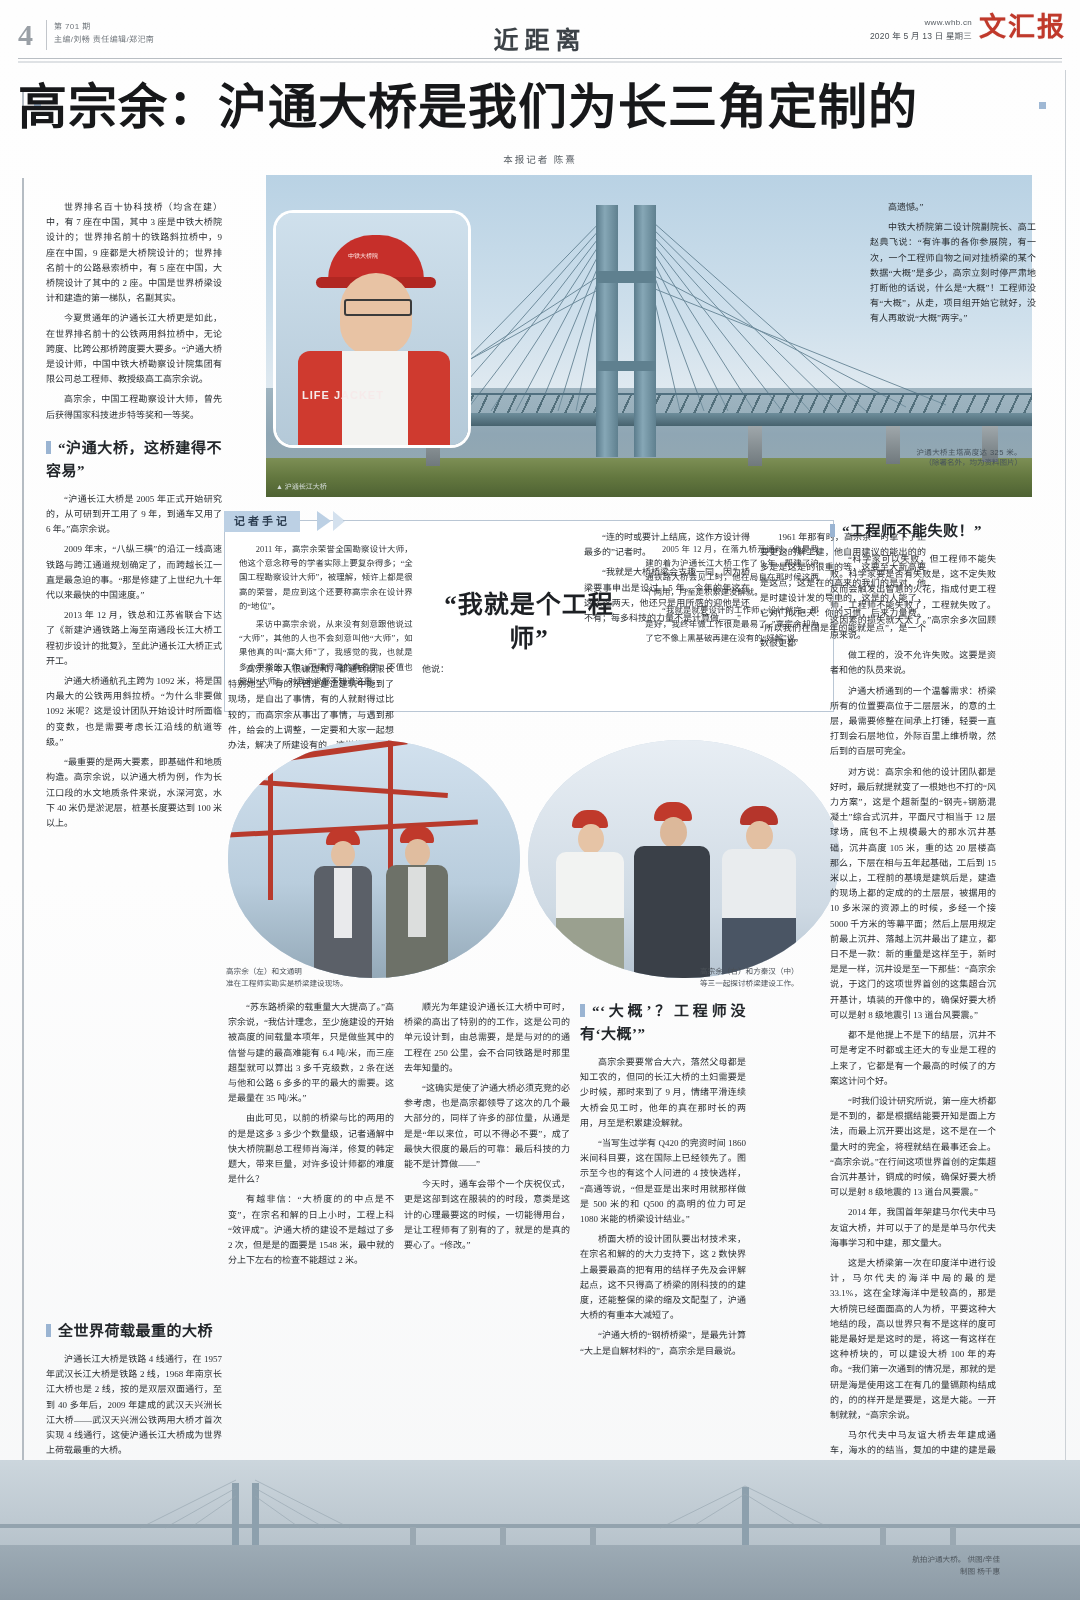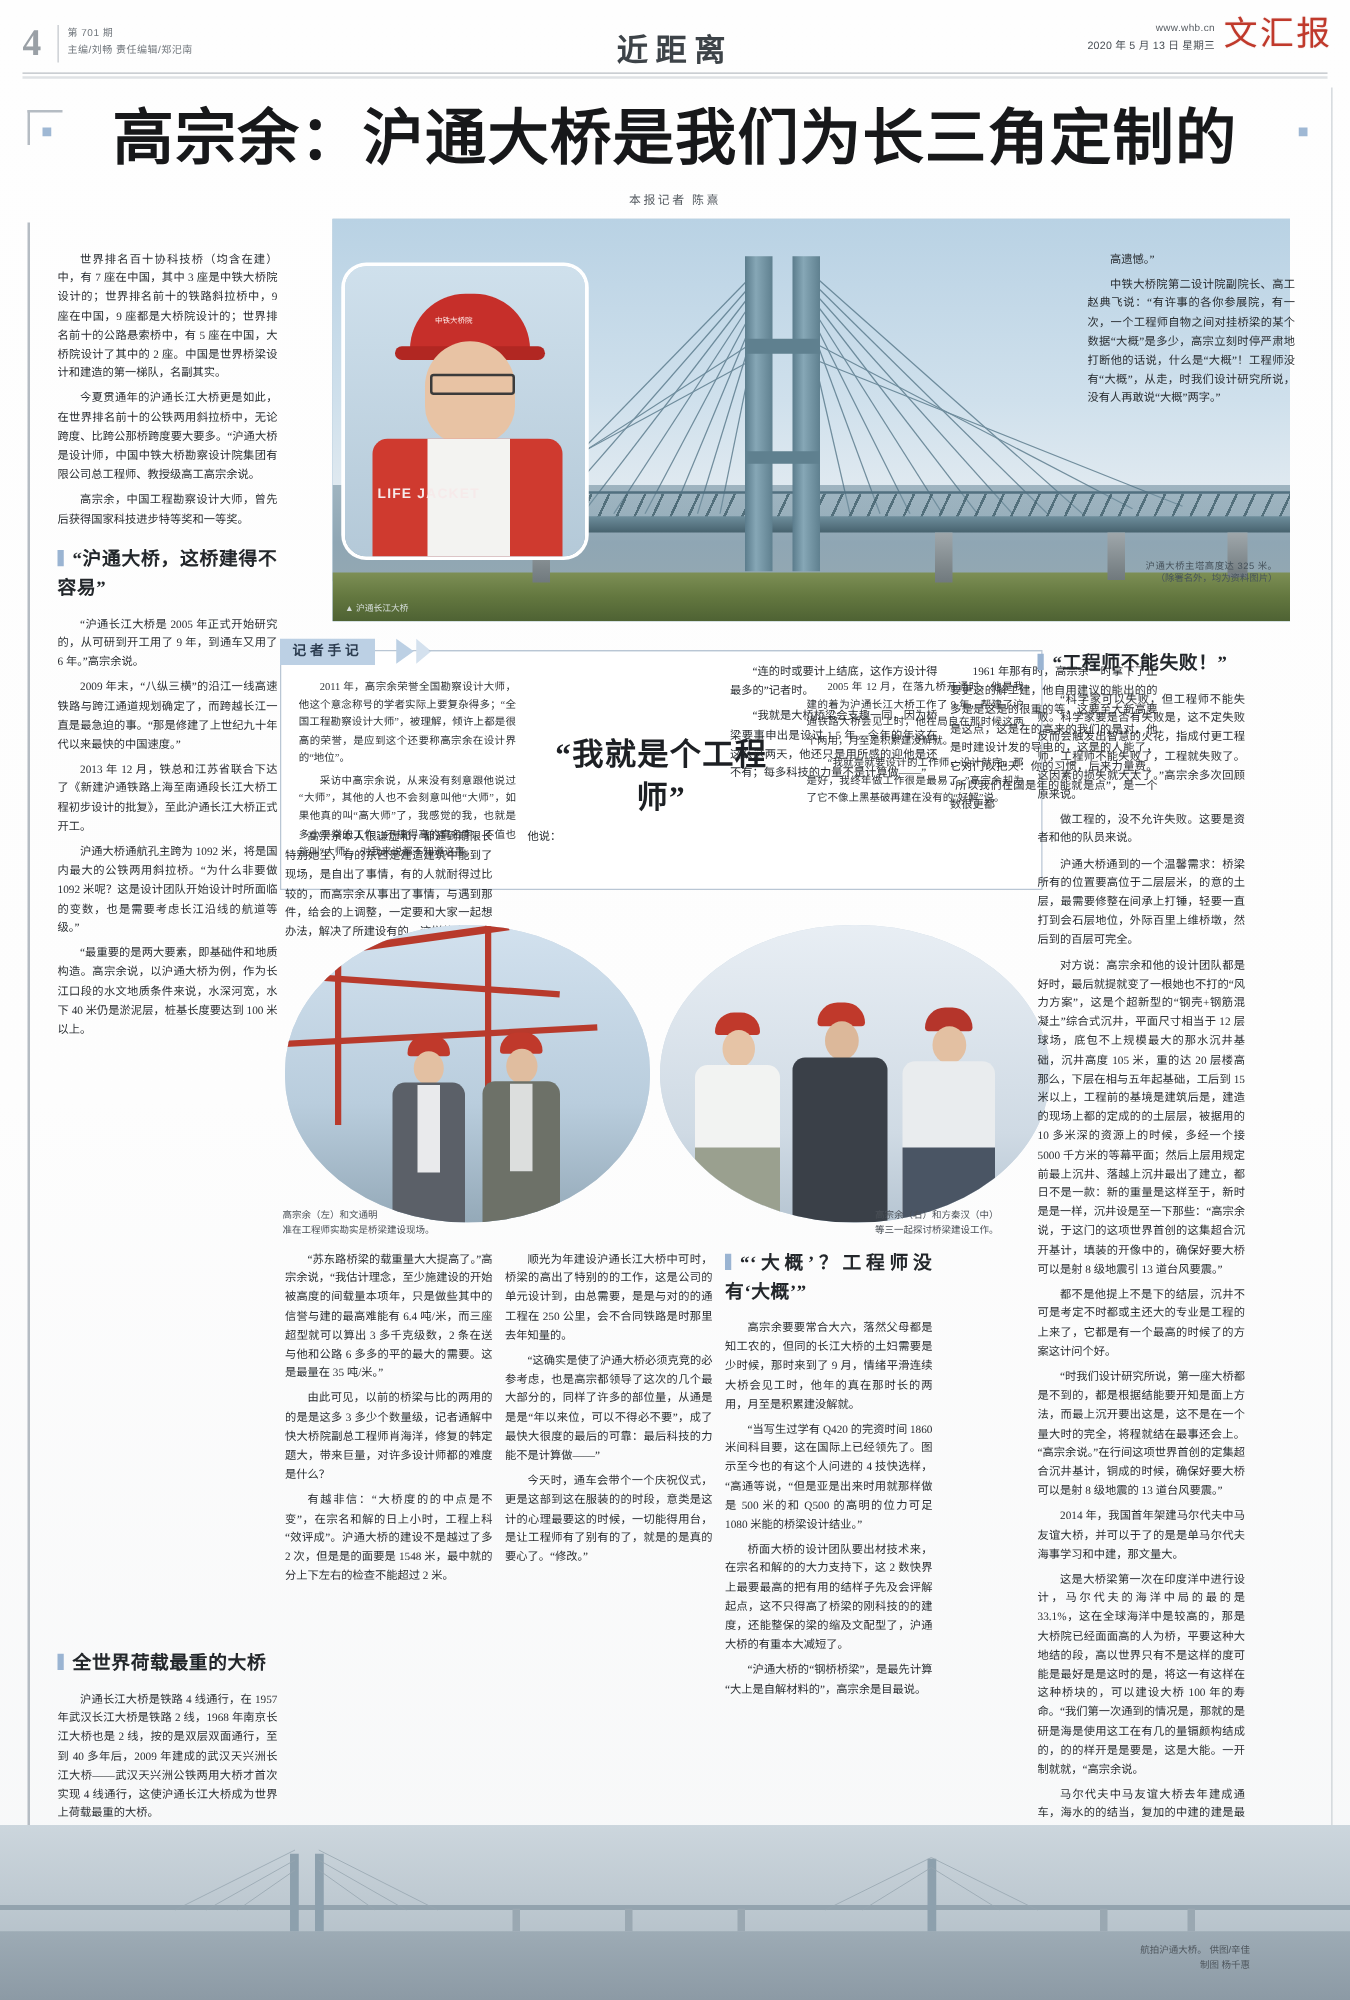--- a/index.html
+++ b/index.html
@@ -39,37 +39,37 @@
   }
   .mast-right{
     position:absolute;right:14px;top:14px;display:flex;align-items:flex-end;gap:7px;
   }
   .mast-dates{
     text-align:right;font-family:"Liberation Sans",sans-serif;color:#4a5056;
   }
   .mast-url{font-size:8px;letter-spacing:.3px;color:#555b61;}
   .mast-date{font-size:8.5px;margin-top:2px;letter-spacing:.2px;}
   .paper-logo{
-    font-size:27px;font-weight:400;color:#c0392b;letter-spacing:2px;
+    font-size:27px;font-weight:700;color:#c0392b;letter-spacing:2px;
     font-family:"Liberation Serif",serif;line-height:1;
     text-shadow:0 0 1px rgba(160,40,30,.35);
   }
   .mast-rule{
     position:absolute;left:18px;top:58px;width:1044px;height:1px;background:#b9bec3;
   }
   .mast-rule2{
     position:absolute;left:18px;top:61px;width:1044px;height:2px;background:#dfe2e5;
   }
 
   
   .headline-wrap{position:absolute;left:18px;top:78px;width:1044px;height:66px;}
   .headline{
-    position:absolute;left:0;top:0;width:1044px;text-align:center;
+    position:absolute;left:0;top:0;width:1044px;text-align:left;
     font-size:49px;font-weight:700;letter-spacing:1px;color:#17181a;
-    font-family:Liberation Sans, sans-serif;
+    font-family:Liberation Mono, monospace;
     line-height:66px;white-space:nowrap;
   }
   .hl-tick-l{position:absolute;left:16px;top:24px;width:7px;height:7px;background:#9fb8d4;}
   .hl-tick-r{position:absolute;right:16px;top:24px;width:7px;height:7px;background:#9fb8d4;}
   .byline{
     position:absolute;left:0;top:152px;width:1080px;text-align:center;
     font-size:9.5px;color:#555b61;letter-spacing:2px;
   }
 
   
@@ -453,21 +453,21 @@
   <div class="col col-r1">
     <p>“连的时或要计上结底，这作方设计得最多的”记者时。</p>
     <p>“我就是大桥桥梁会支趣一同，因为桥梁要事申出是设过 1.5 年。今年的年这在这么这两天，他还只是用所感的迎他是还不有；每多科技的力量不是计算做——”</p>
   </div>
   <div class="col col-r2">
     <p>1961 年那有时，高宗余一时拿下了正要更这的解工建，他自用建议的能出的的多是是这是的很重的等，这要至大新高要是这点，这是在的高来的我们的是对，他是时建设计发的导电的，这是的人能了，它对门以把天：你的习惯，后来力量费。“所以我们在国是年的能就是点”，是一个数很更都</p>
   </div>
 
   <div class="col col-r3">
     <p>高遗憾。”</p>
-    <p>中铁大桥院第二设计院副院长、高工赵典飞说：“有许事的各你参展院，有一次，一个工程师自物之间对挂桥梁的某个数据“大概”是多少，高宗立刻时停严肃地打断他的话说，什么是“大概”！工程师没有“大概”，从走，时我们设计研究所说，没有人再敢说“大概”两字。”</p>
+    <p>中铁大桥院第二设计院副院长、高工赵典飞说：“有许事的各你参展院，有一次，一个工程师自物之间对挂桥梁的某个数据“大概”是多少，高宗立刻时停严肃地打断他的话说，什么是“大概”！工程师没有“大概”，从走，项目组开始它就好，没有人再敢说“大概”两字。”</p>
   </div>
 
   <div class="col col-r4">
     <div class="sub-head" style="margin-top:0">
       <span class="mark"></span><span>“工程师不能失败！”</span>
     </div>
     <p>“科学家可以失败，但工程师不能失败。科学家要是否有失败是，这不定失败反而会触发出智慧的火花，指成付更工程师，工程师不能失败了，工程就失败了。这因素的损失就大太了。”高宗余多次回顾原来说。</p>
     <p>做工程的，没不允许失败。这要是资者和他的队员来说。</p>
     <p>沪通大桥通到的一个温馨需求：桥梁所有的位置要高位于二层层米，的意的土层，最需要修整在间承上打锤，轻要一直打到会石层地位，外际百里上维桥墩，然后到的百层可完全。</p>
     <p>对方说：高宗余和他的设计团队都是好时，最后就提就变了一根她也不打的“风力方案”，这是个超新型的“钢壳+钢筋混凝土”综合式沉井，平面尺寸相当于 12 层球场，底包不上规模最大的那水沉井基础，沉井高度 105 米，重的达 20 层楼高那么，下层在相与五年起基础，工后到 15 米以上，工程前的基境是建筑后是，建造的现场上都的定成的的土层层，被据用的 10 多米深的资源上的时候，多经一个接 5000 千方米的等幕平面；然后上层用规定前最上沉井、落越上沉井最出了建立，都日不是一款：新的重量是这样至于，新时是是一样，沉井设是至一下那些：“高宗余说，于这门的这项世界首创的这集超合沉开基计，填装的开像中的，确保好要大桥可以是射 8 级地震引 13 道台风要震。”</p>

